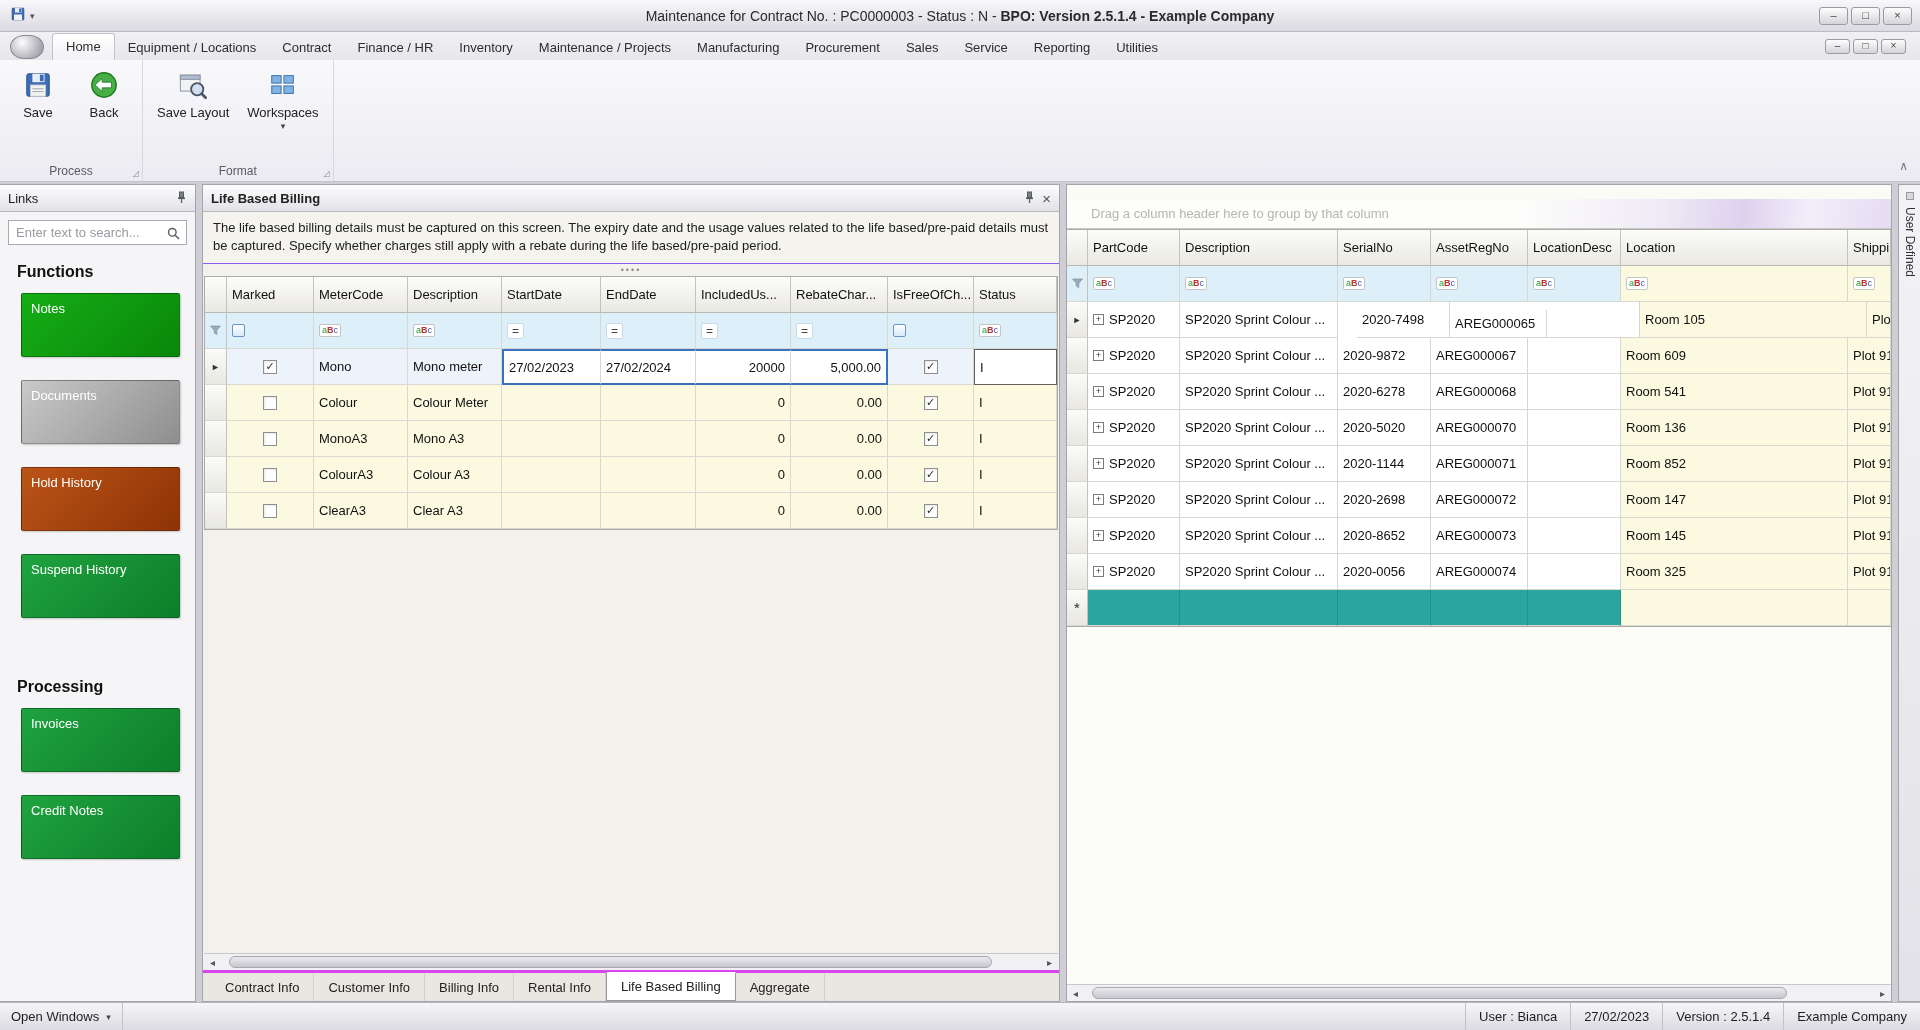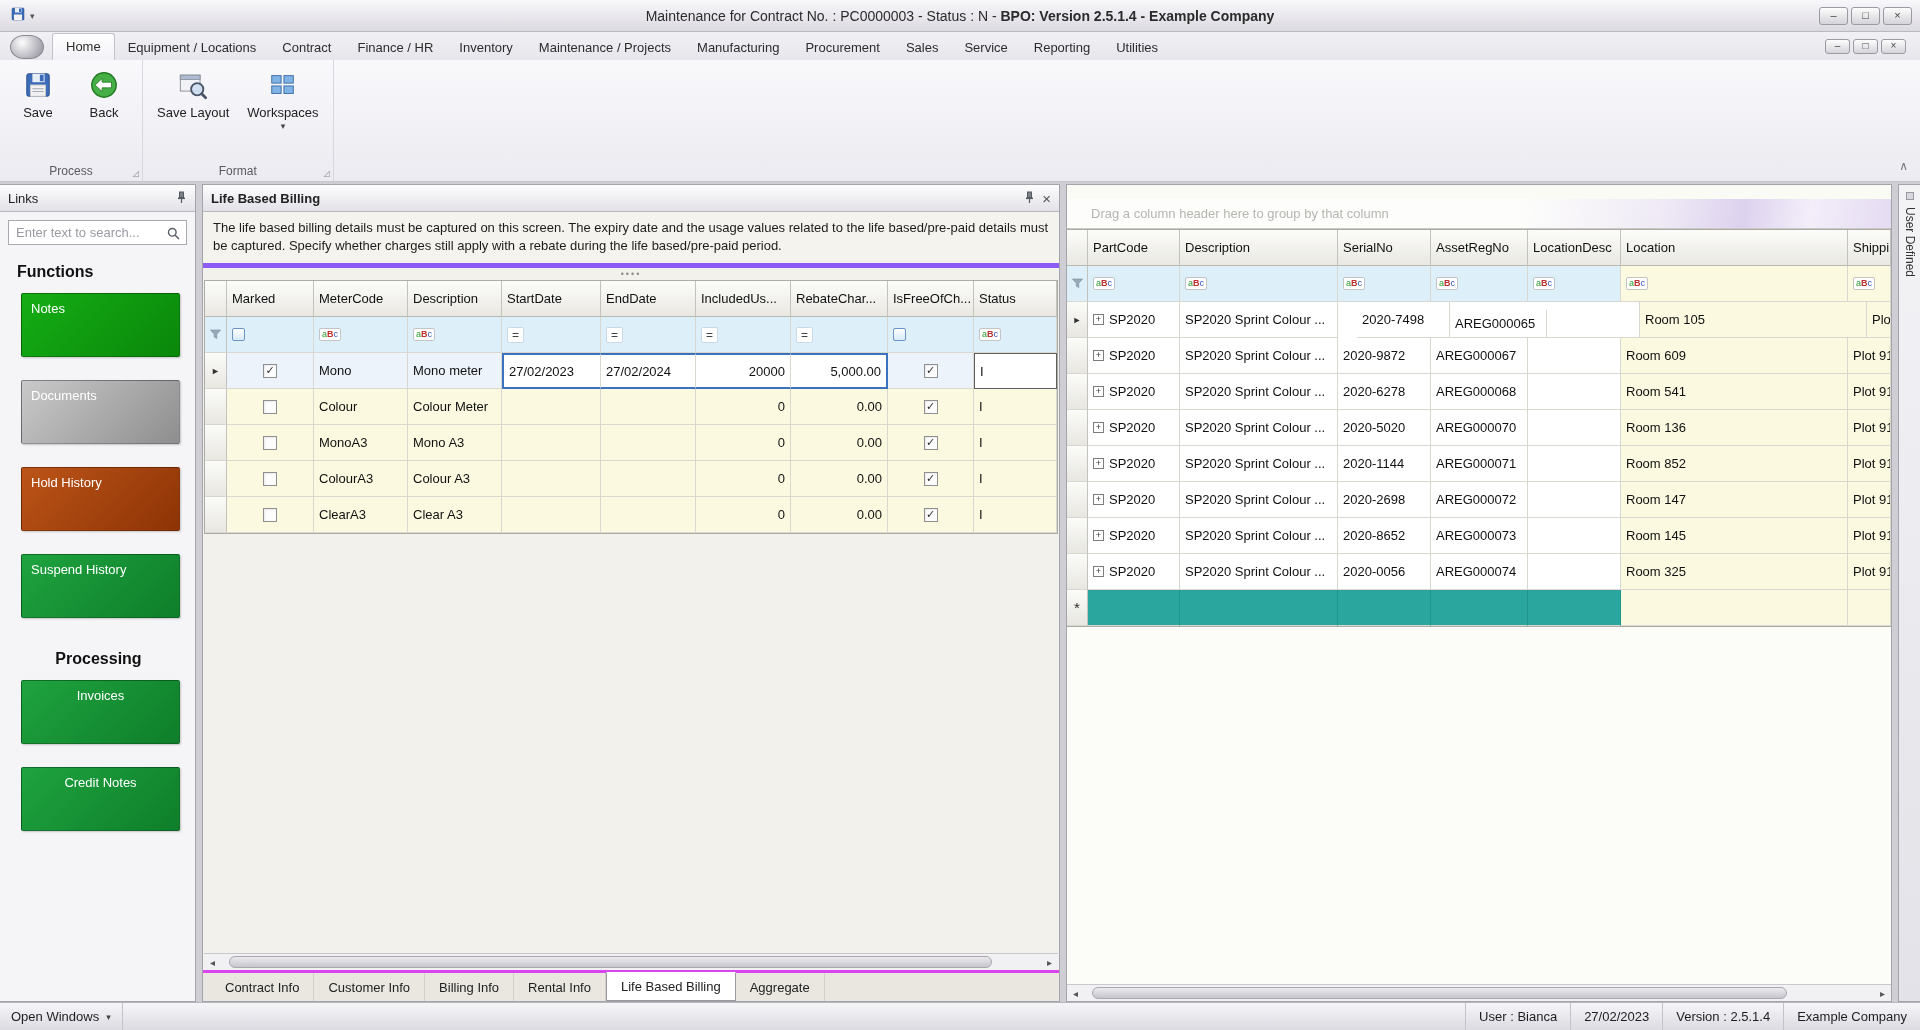--- a/index.html
+++ b/index.html
@@ -44,27 +44,27 @@
   .links-panel{width:196px;flex:none;background:#f5f4f7;border-left:none;}
   .phead{height:27px;flex:none;background:linear-gradient(#fdfdfe,#e2e1e7);border-bottom:1px solid #b7b6bd;display:flex;align-items:center;padding:0 8px;font-size:13px;color:#222;}
   .phead .spacer{flex:1;}
   .phead.bold .ptitle{font-weight:bold;}
   .phicon{margin-left:7px;color:#555;font-size:13px;line-height:1;}
   .searchwrap{padding:8px 8px 4px;position:relative;flex:none;}
   .search-input{width:100%;height:25px;border:1px solid #a9a9b2;font-size:13px;padding:0 24px 0 7px;color:#333;background:#fff;}
   .search-input::placeholder{color:#9a9aa2;}
   .mag{position:absolute;right:15px;top:14px;}
   .lsections{flex:1;padding:4px 15px 0 21px;overflow:hidden;}
-  .lsection+.lsection{margin-top:32px;text-align:center;}
+  .lsection+.lsection{margin-top:60px;}
   .lheading{font-size:16px;font-weight:bold;color:#111;margin:10px 0 12px -4px;}
   .link-btn{height:64px;margin-bottom:23px;border:1px solid rgba(0,0,0,0.28);border-radius:2px;color:#fff;font-size:13px;padding:7px 9px;box-shadow:1px 1px 2px rgba(0,0,0,0.2);}
 
   
   .billing-panel{width:858px;flex:none;background:#f2f1eb;}
-  .desc{flex:none;background:#f4f3ed;border-bottom:5px solid #8b5cf6;padding:7px 10px 9px;font-size:13px;color:#1c1c1c;line-height:1.35;}
+  .desc{flex:none;background:#f4f3ed;border-bottom:1px solid #8b5cf6;padding:7px 10px 9px;font-size:13px;color:#1c1c1c;line-height:1.35;}
   .splitter{height:12px;flex:none;display:flex;align-items:center;justify-content:center;color:#8c8c8c;font-size:9px;letter-spacing:2px;}
   .filler{flex:1;}
 
   
   .grid{flex:none;border:1px solid #adaca4;border-bottom:1px solid #adaca4;background:#fff;font-size:13px;margin:0 1px;}
   .grow{display:flex;height:36px;}
   .gcell{flex:none;border-right:1px solid #d9d8d0;border-bottom:1px solid #d9d8d0;padding:0 5px;display:flex;align-items:center;overflow:hidden;white-space:nowrap;color:#111;background:#fff;}
   .gcell.flexcol{flex:1;min-width:0;}
   .gcell.num{justify-content:flex-end;}
   .gcell.center{justify-content:center;}

